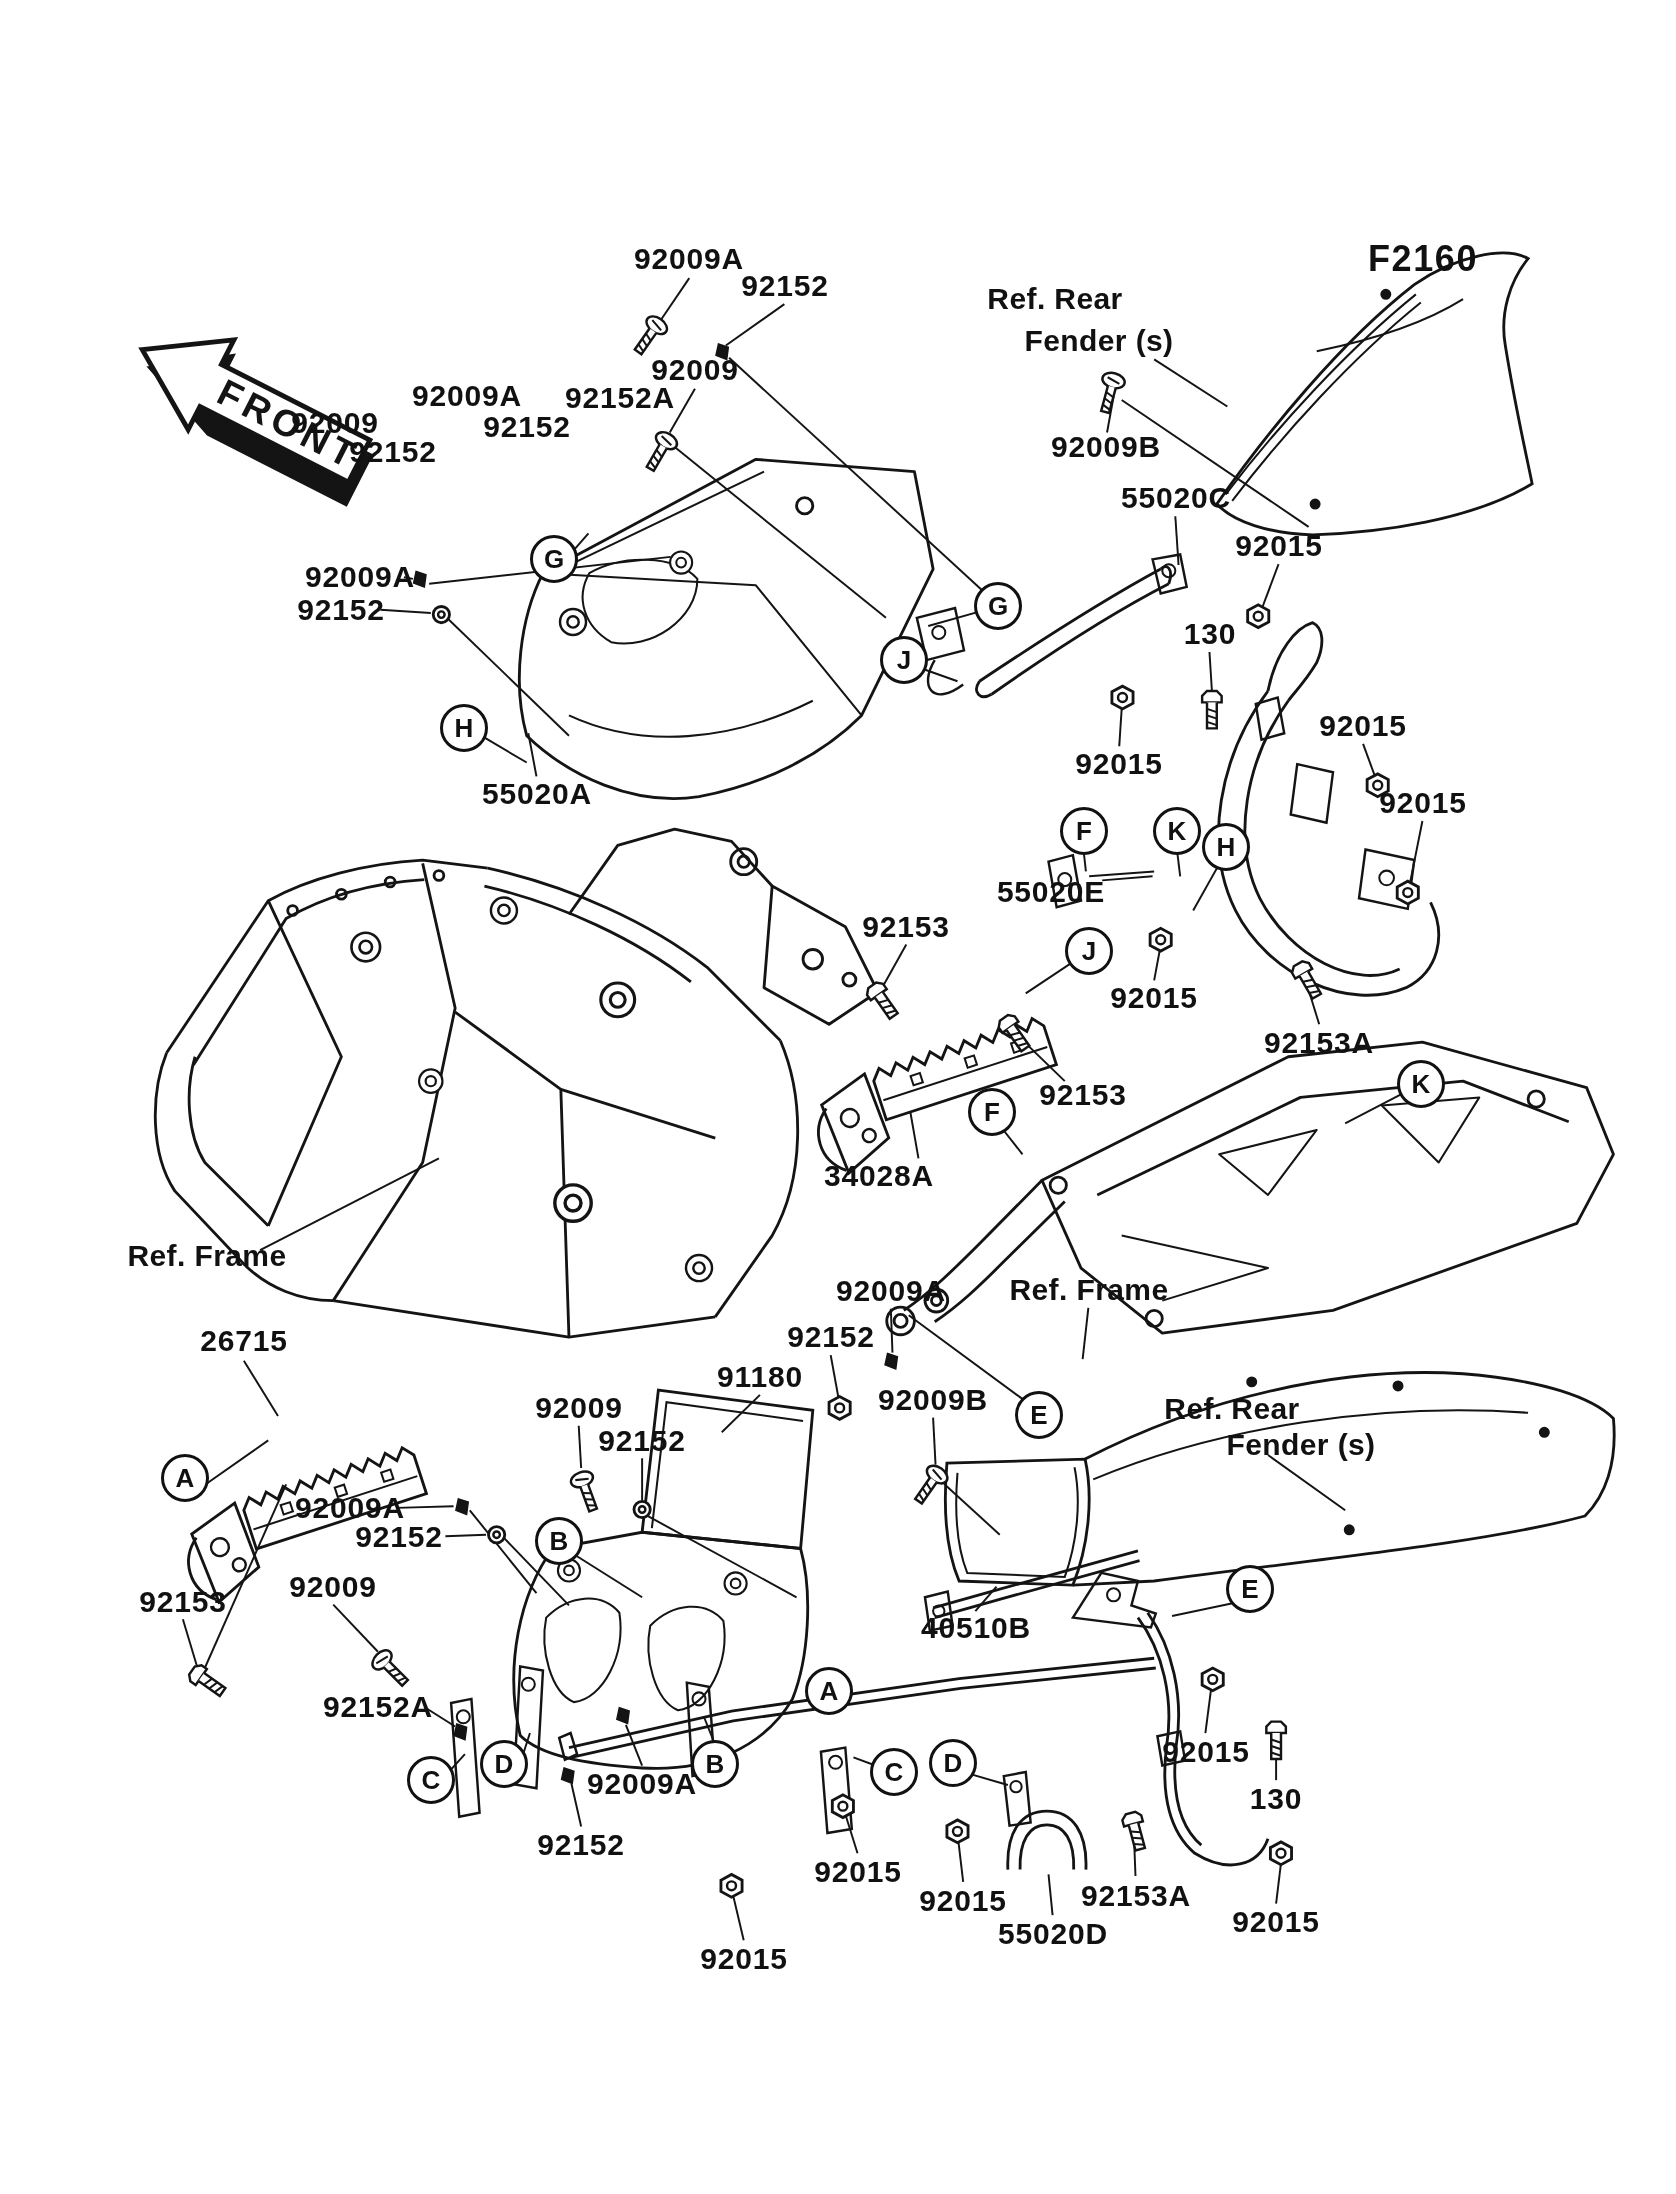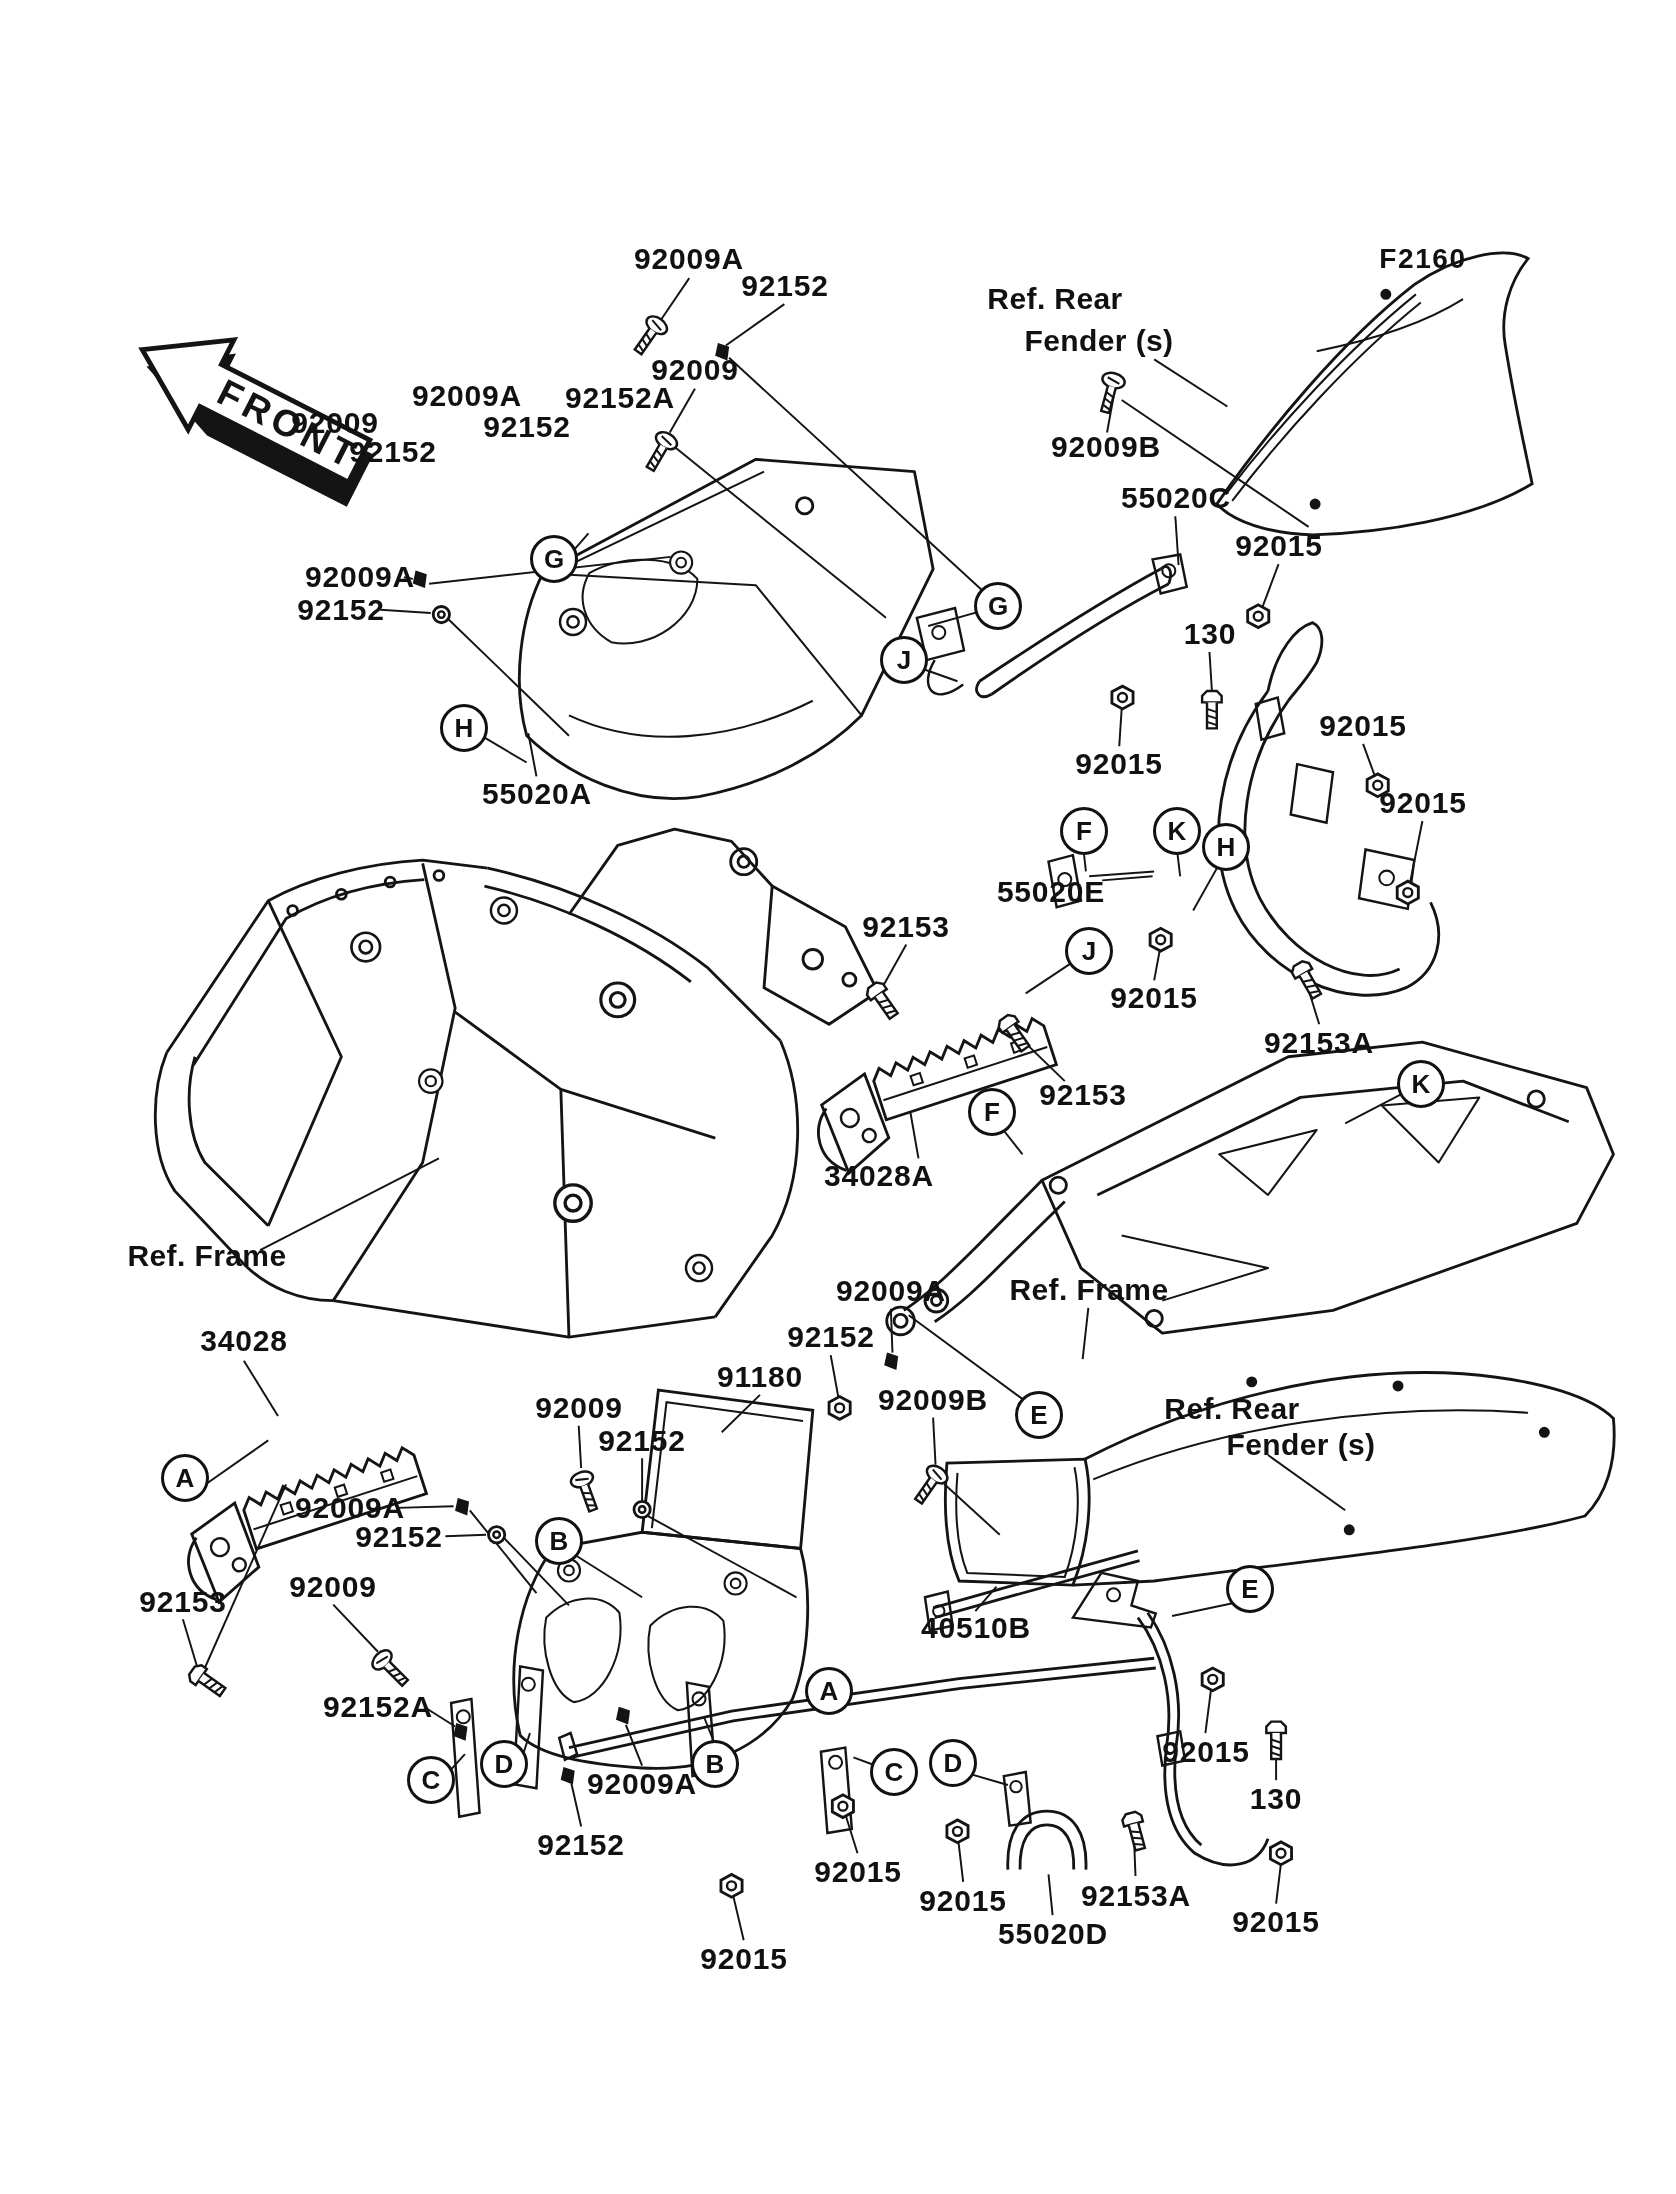--- a/index.html
+++ b/index.html
@@ -2,21 +2,21 @@
 <html style="font-size:13px"><head>
 <meta charset="utf-8">
 <style>
   html,body{margin:0;padding:0;background:#fff;}
   .stage{position:relative;width:1676px;height:2194px;background:#ffffff;overflow:hidden;
          font-family:"Liberation Sans",sans-serif;}
   .stage svg{position:absolute;left:0;top:0;}
   .plabel{position:absolute;transform:translate(-50%,-50%);font-weight:700;font-size:30px;
           color:#111;white-space:nowrap;letter-spacing:0.8px;z-index:5;}
   .plabel.ref{letter-spacing:0.4px;}
-  .figcode{position:absolute;transform:translate(-50%,-50%);font-weight:700;font-size:28px;
+  .figcode{position:absolute;transform:translate(-50%,-50%);font-weight:700;font-size:36px;
            color:#111;letter-spacing:1.6px;z-index:5;}
   .callout{position:absolute;width:42px;height:42px;border:3.3px solid #111;border-radius:50%;
            background:#fff;color:#111;font-weight:700;font-size:26px;display:flex;
            align-items:center;justify-content:center;transform:translate(-50%,-50%);z-index:6;}
 </style>
 </head>
 <body>
 
 <div class="stage">
 
@@ -348,21 +348,21 @@
     <div class="plabel" style="left: 1119px; top: 764px;">92015</div>
     <div class="plabel" style="left: 1363px; top: 726px;">92015</div>
     <div class="plabel" style="left: 1423px; top: 803px;">92015</div>
     <div class="plabel" style="left: 537px; top: 794px;">55020A</div>
     <div class="plabel" style="left: 1051px; top: 880px; margin-top: 12px;">55020E</div>
     <div class="plabel" style="left: 1154px; top: 998px;">92015</div>
     <div class="plabel" style="left: 1319px; top: 1043px;">92153A</div>
     <div class="plabel" style="left: 906px; top: 927px;">92153</div>
     <div class="plabel" style="left: 1083px; top: 1095px;">92153</div>
     <div class="plabel" style="left: 879px; top: 1176px;">34028A</div>
-    <div class="plabel" style="left: 244px; top: 1341px;">34028</div>
+    <div class="plabel" style="left: 244px; top: 1341px;">26715</div>
     <div class="plabel" style="left: 891px; top: 1291px;">92009A</div>
     <div class="plabel" style="left: 831px; top: 1337px;">92152</div>
     <div class="plabel" style="left: 933px; top: 1400px;">92009B</div>
     <div class="plabel" style="left: 760px; top: 1377px;">91180</div>
     <div class="plabel" style="left: 579px; top: 1408px;">92009</div>
     <div class="plabel" style="left: 642px; top: 1441px;">92152</div>
     <div class="plabel" style="left: 350px; top: 1508px;">92009A</div>
     <div class="plabel" style="left: 399px; top: 1537px;">92152</div>
     <div class="plabel" style="left: 183px; top: 1602px;">92153</div>
     <div class="plabel" style="left: 333px; top: 1587px;">92009</div>

